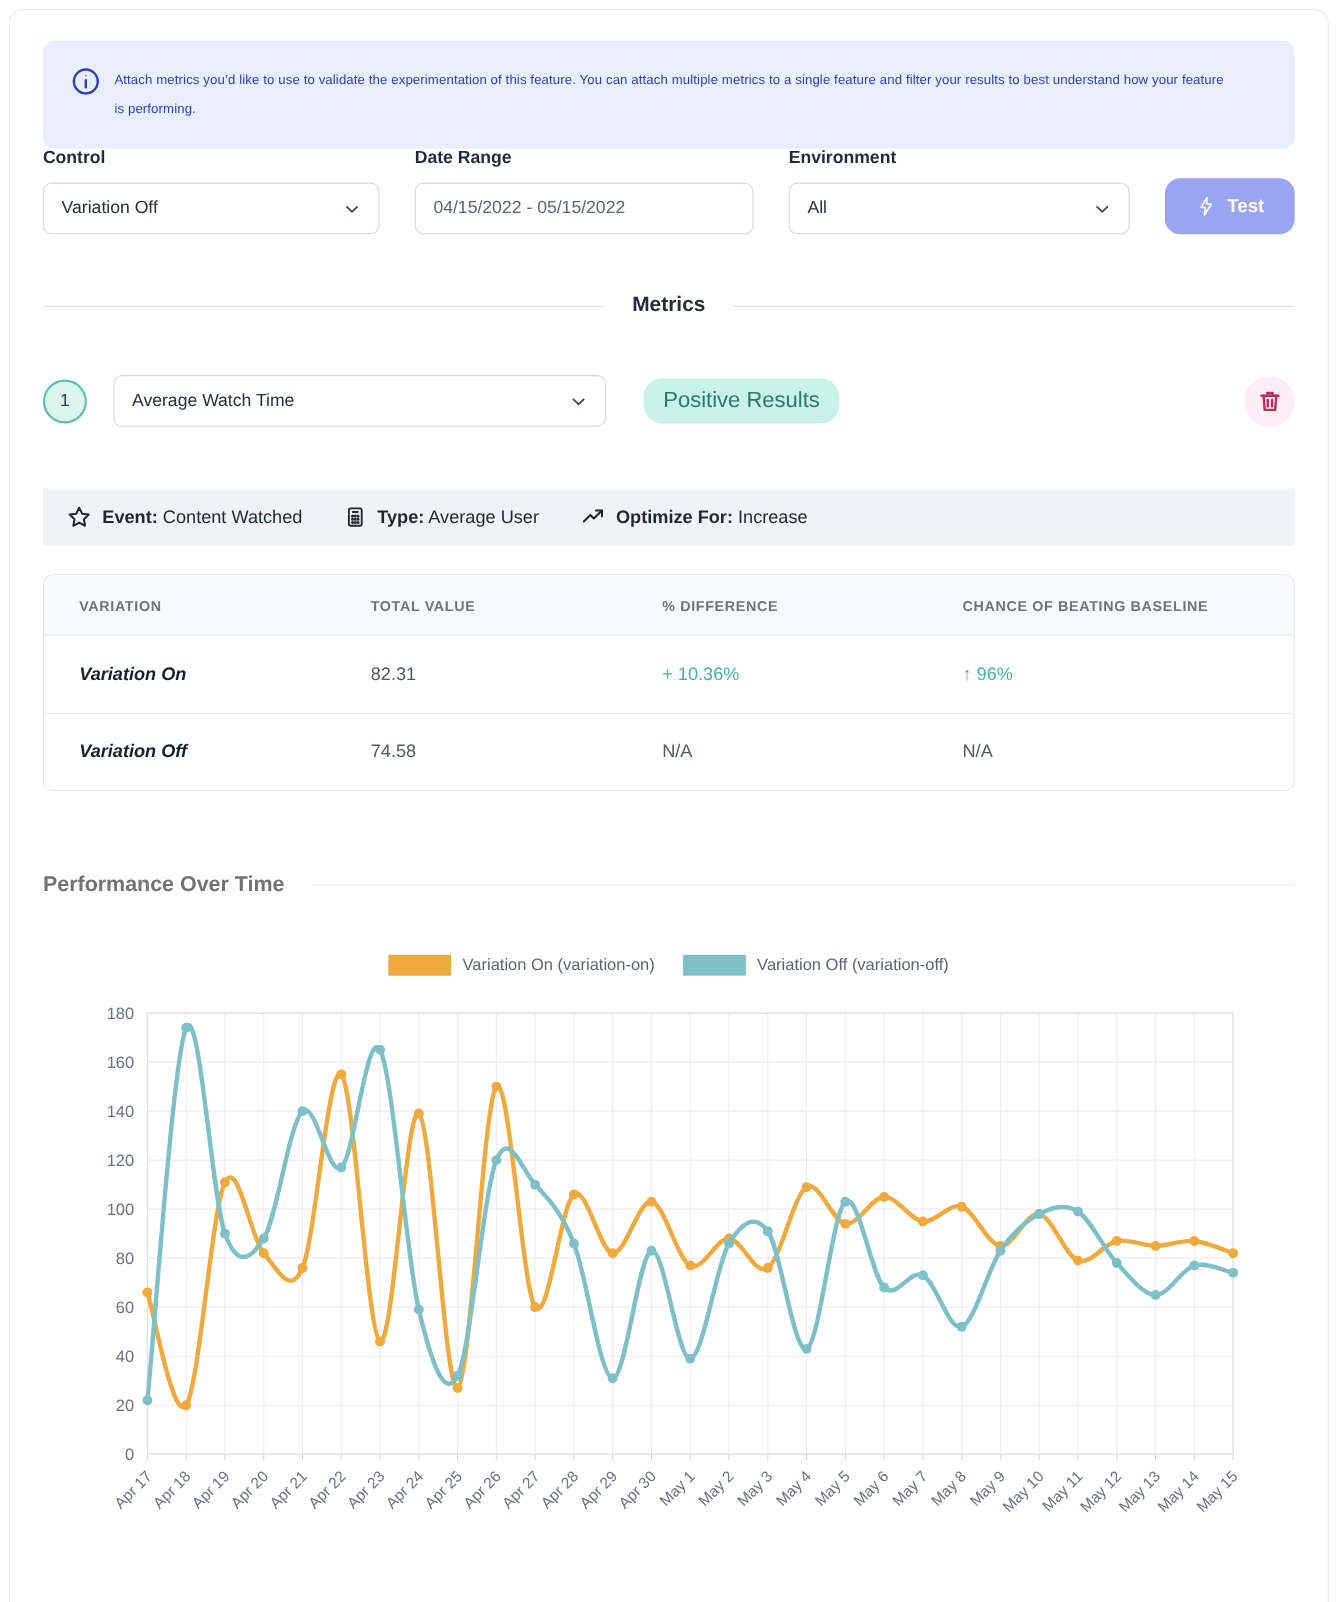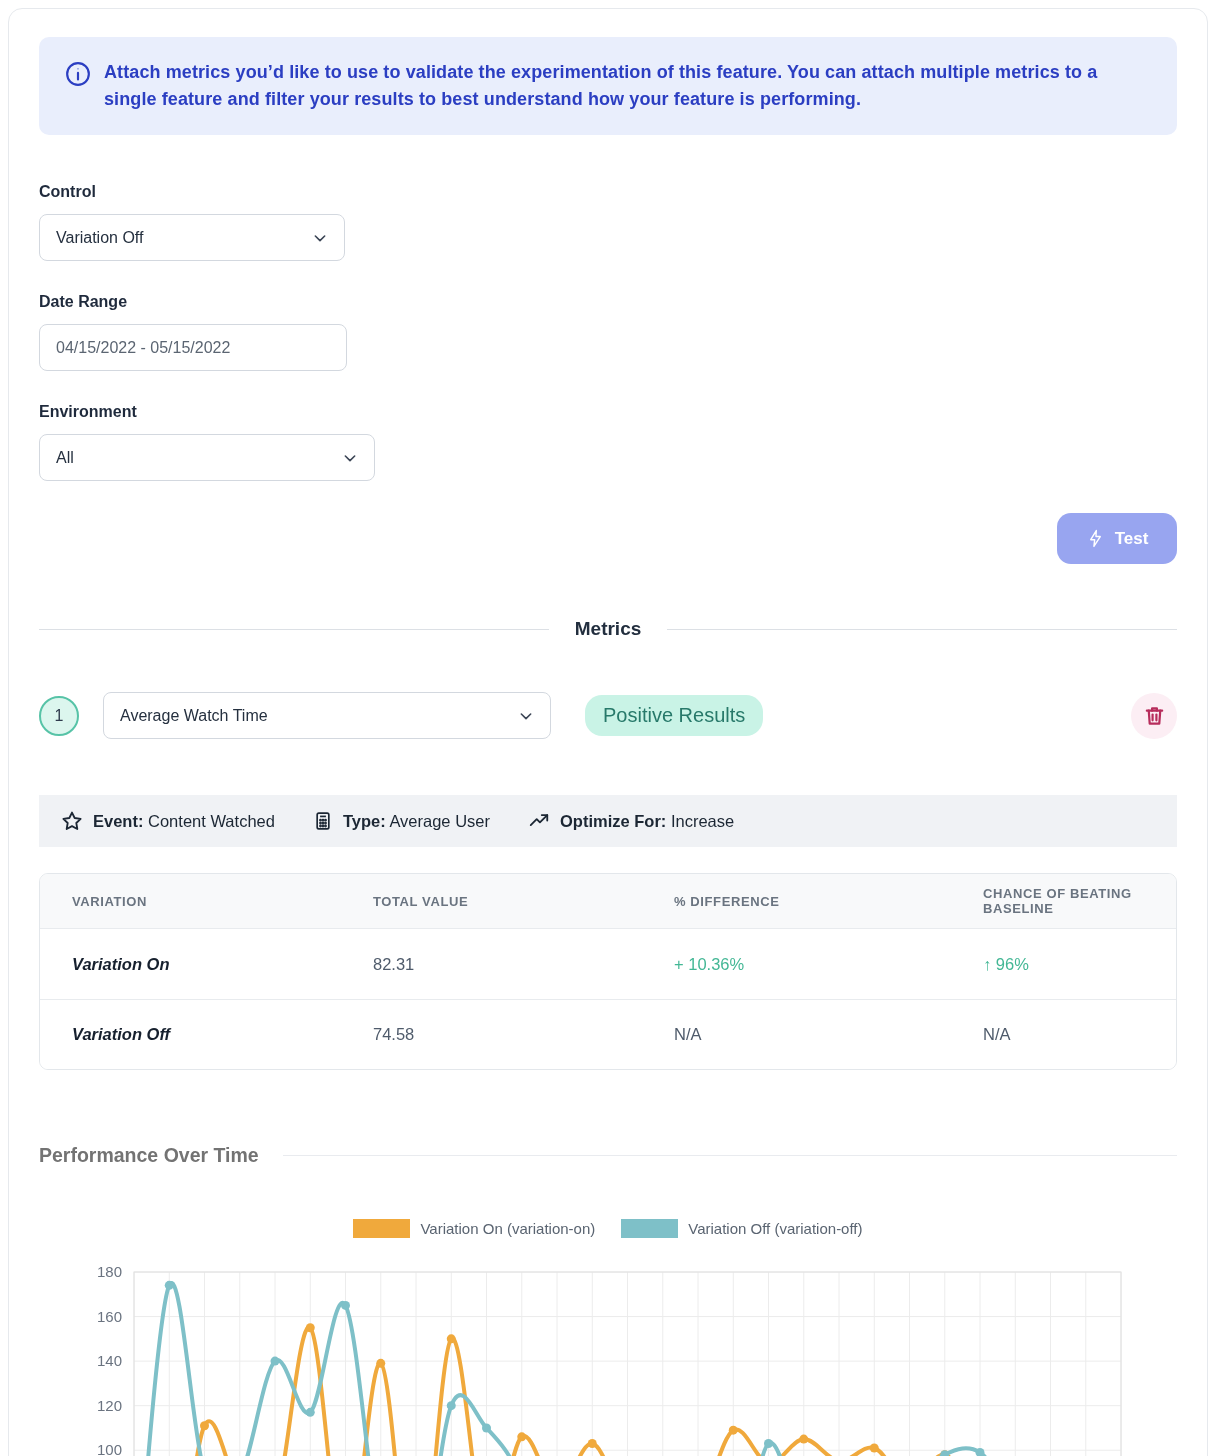--- a/index.html
+++ b/index.html
@@ -5,49 +5,49 @@
   * { margin:0; padding:0; box-sizing:border-box; }
   html,body { width:1216px; height:1456px; background:#fff; font-family:"Liberation Sans", sans-serif; }
   .card {
     position:absolute; left:8px; top:8px; width:1200px; height:1560px;
     background:#fff; border:1px solid #E6E9ED; border-radius:14px;
     padding:28px 30px; overflow:hidden;
   }
   
   .banner { background:#E9EEFC; border-radius:10px; padding:22px 26px; display:flex; gap:13px; align-items:flex-start; }
   .banner svg { flex:0 0 auto; margin-top:2px; }
-  .banner-text { color:#2B3EC2; font-size:18px; font-weight:bold; line-height:27px; max-width:1020px; letter-spacing:.1px; }
-  
-  .controls { margin-top:48px; display:flex; gap:32px;flex-direction:column; }
+  .banner-text { color:#2B3EC2; font-size:12px; font-weight:normal; line-height:27px; max-width:1020px; letter-spacing:.1px; }
+  
+  .controls { display:flex; gap:32px; }
   .ctrl-group { display:flex; flex-direction:column; }
   .ctrl-label { font-size:16px; font-weight:bold; color:#1F2A3C; margin-bottom:13px; }
   .field { height:47px; border:1px solid #D3D8DF; border-radius:8px; background:#fff; display:flex; align-items:center; padding:0 16px; font-size:16px; color:#25303F; }
   .select { justify-content:space-between; cursor:pointer; }
-  .w1{width:306px}.w2{width:308px}.w3{width:336px}
+  .w1{width:306px}.w2{width:308px}.w3{width:310px}
   .date-text { color:#5B6572; }
   .test-btn { align-self:flex-end; width:120px; height:51px; background:#98A5F0; border:none; border-radius:14px;
     color:#fff; font-size:17px; font-weight:bold; display:flex; align-items:center; justify-content:center; gap:10px; cursor:pointer; font-family:inherit; }
   
   .metrics-divider { margin-top:54px; display:flex; align-items:center; }
   .metrics-divider .line { flex:1; height:1px; background:#DCE0E5; }
   .metrics-divider .title { padding:0 26px; font-size:19px; font-weight:bold; color:#222E3E; }
   
   .metric-row { margin-top:52px; display:flex; align-items:center; }
   .num-circle { width:40px; height:40px; border-radius:50%; background:#DCF6EE; border:2px solid #57C3A7; color:#2F3B4D;
     display:flex; align-items:center; justify-content:center; font-size:16px; }
   .metric-select { width:448px; margin-left:24px; }
   .badge { margin-left:34px; background:#C9F3E6; color:#27796A; font-size:20px; padding:9px 18px; border-radius:17px; }
   .trash-btn { margin-left:auto; width:46px; height:46px; border-radius:50%; background:#FCEEF4; border:none; display:flex; align-items:center; justify-content:center; cursor:pointer; }
   
   .event-bar { margin-top:56px; height:52px; background:#F0F2F5; display:flex; align-items:center; padding:0 22px; gap:38px; }
   .meta-group { display:flex; align-items:center; gap:10px; font-size:16.5px; color:#1C2734; }
   .meta-group b { font-weight:bold; }
   
   .results-table { margin-top:26px; border:1px solid #E3E7EB; border-radius:9px; overflow:hidden; }
-  .t-row { display:grid; grid-template-columns:265px 265px 273px 1fr; align-items:center; padding-left:32px;gap:36px; }
+  .t-row { display:grid; grid-template-columns:265px 265px 273px 1fr; align-items:center; padding-left:32px; }
   .t-head { height:55px; background:#F8F9FA; border-bottom:1px solid #E8EBEE; }
   .t-head span { font-size:13px; font-weight:bold; letter-spacing:.6px; color:#6A7480; }
   .t-body { height:70px; background:#fff; }
   .t-body + .t-body { border-top:1px solid #E8EBEE; }
   .cell-name { font-size:16.5px; font-weight:bold; color:#16202E;font-style:italic; }
   .cell-val { font-size:16.5px; color:#4F5B6B; }
   .pos { color:#43B795; }
   
   .perf-header { margin-top:74px; display:flex; align-items:center; }
   .perf-title { font-size:19.5px; font-weight:bold; color:#737373; white-space:nowrap; }

